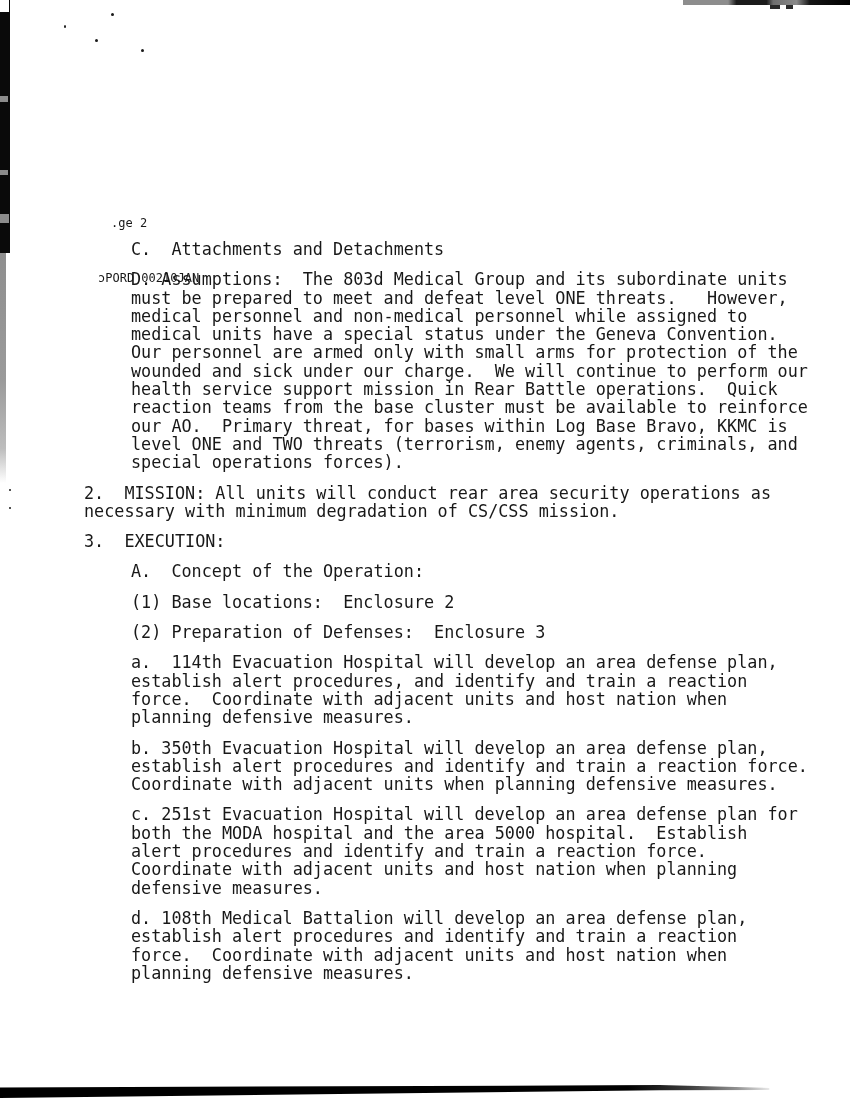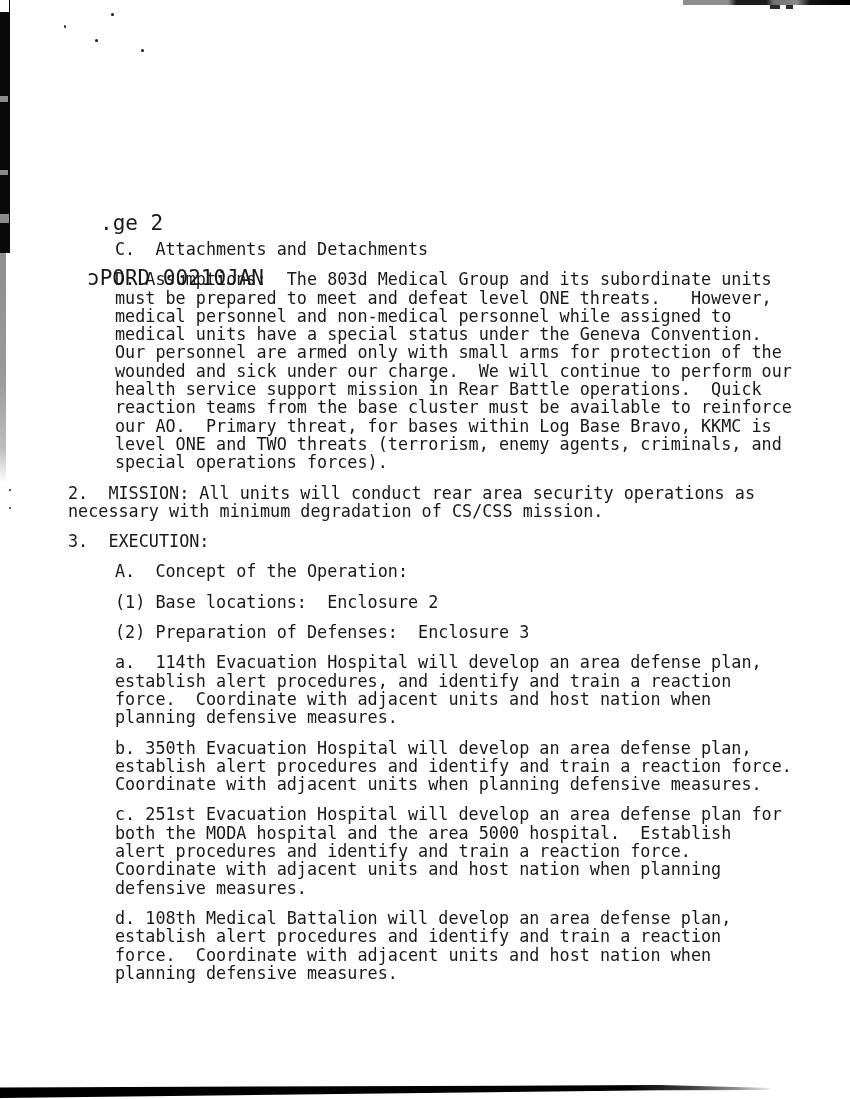--- a/index.html
+++ b/index.html
@@ -2,26 +2,26 @@
 <html><head>
 <meta charset="utf-8">
 <style>
   html,body{margin:0;padding:0;background:#e8e8e8;}
   .screen{
     position:relative;width:850px;height:1099px;background:#ffffff;overflow:hidden;
     font-family:"DejaVu Sans Mono","Liberation Mono",monospace;color:#181818;
   }
   
   .doc-header{
-    position:absolute;top:177px;left:87px;
-    font-size:21px;line-height:18.4px;white-space:pre;
+    position:absolute;top:177px;left:98px;
+    font-size:12px;line-height:18.4px;white-space:pre;
   }
   .doc-header .hline1{padding-left:13px;}
   .doc-body{
-    position:absolute;top:240px;left:0;width:686px;
+    position:absolute;top:240px;left:16px;width:686px;
     font-size:16.8px;line-height:18.3px;white-space:pre;
   }
   .block{margin:0 0 12px 0;}
   .indent-0{padding-left:68px;}
   .indent-1{padding-left:115px;}
   .line{min-height:18.3px;}
   
   .left-bar{position:absolute;left:0;top:0;width:10px;height:253px;background:#0a0a0a;}
   .left-bar-notch{position:absolute;background:#8c8c8c;}
   .n1{left:0;top:96px;width:8px;height:6px;}

